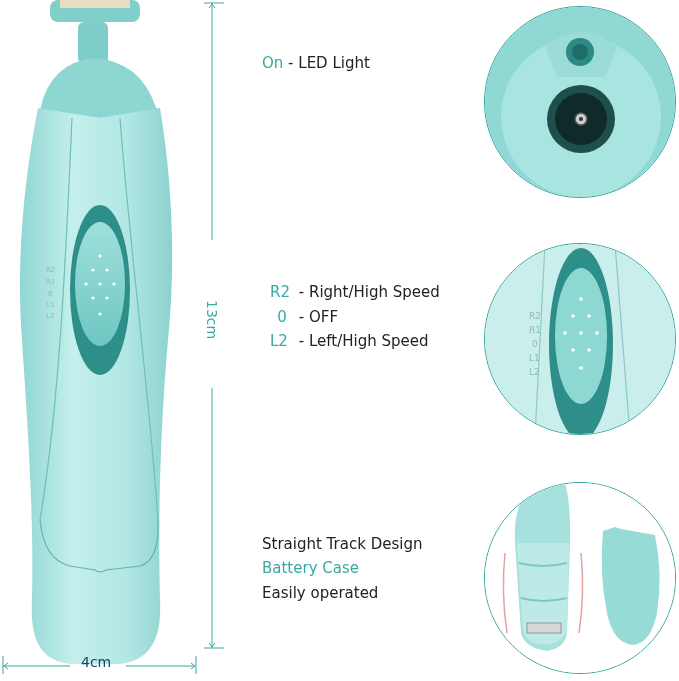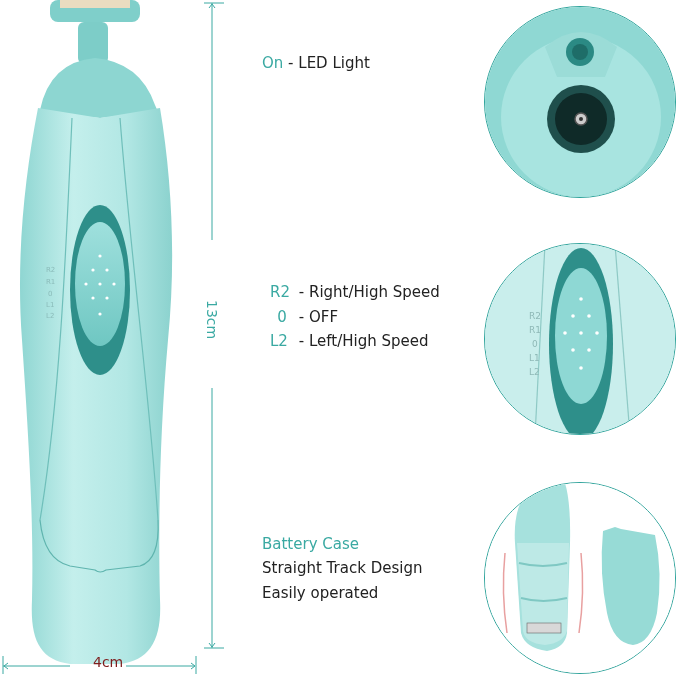--- a/index.html
+++ b/index.html
@@ -9,21 +9,21 @@
 
     
     .device { left: 0; top: 0; width: 200px; height: 681px; }
     .device svg { display: block; }
 
     
     .dim-v { left: 200px; top: 0; width: 30px; height: 681px; }
     .dim-v-label { left: 196px; top: 296px; width: 32px; height: 40px;
       color: #3aa9a2; font-size: 14px; transform: rotate(90deg);
       transform-origin: center center; text-align: center; line-height: 40px; }
-    .dim-h-label { left: 93px; top: 654px; color: #7f1d1d; font-size: 14px; }
+    .dim-h-label { left: 81px; top: 654px; color: #0c4a6e; font-size: 14px; }
 
     
     .label { font-size: 15px; color: #222222; white-space: nowrap; line-height: 20px; }
     .accent { color: #3aa9a2; }
 
     .grp1 { left: 262px; top: 53px; text-align: right; }
     .grp1 .row { height: 60px; }
 
     .grp2 { left: 270px; top: 282px; }
     .grp2 .row { height: 24.6px; }
@@ -133,22 +133,22 @@
   </div>
   <div class="row label">
     <span class="accent key" style="text-align:center;">0</span><span> - </span><span>OFF</span>
   </div>
   <div class="row label">
     <span class="accent key">L2</span><span> - </span><span>Left/High Speed</span>
   </div>
 </div>
 
 <div class="abs grp3">
+  <div class="row label">Straight Track Design</div>
   <div class="row label accent">Battery Case</div>
-  <div class="row label">Straight Track Design</div>
   <div class="row label">Easily operated</div>
 </div>
 
 <div class="abs circle c1">
   <svg width="192" height="192" viewBox="0 0 192 192">
     <rect width="192" height="192" fill="#8fd8d3"></rect>
     <circle cx="96" cy="110" r="80" fill="#a8e4e0"></circle>
     <path d="M60 40 Q96 10 132 40 L120 70 L72 70 Z" fill="#9bdcd7"></path>
     <circle cx="95" cy="45" r="14" fill="#2b8a84"></circle>
     <circle cx="95" cy="45" r="8" fill="#1e6d68"></circle>

